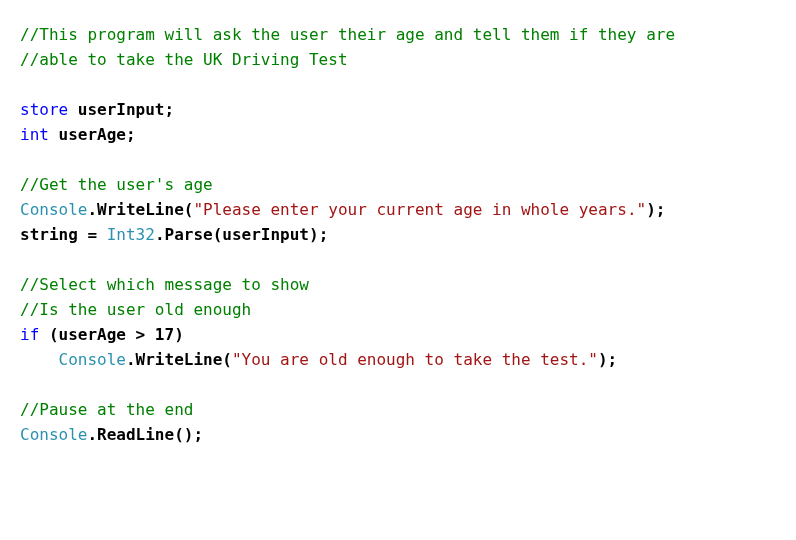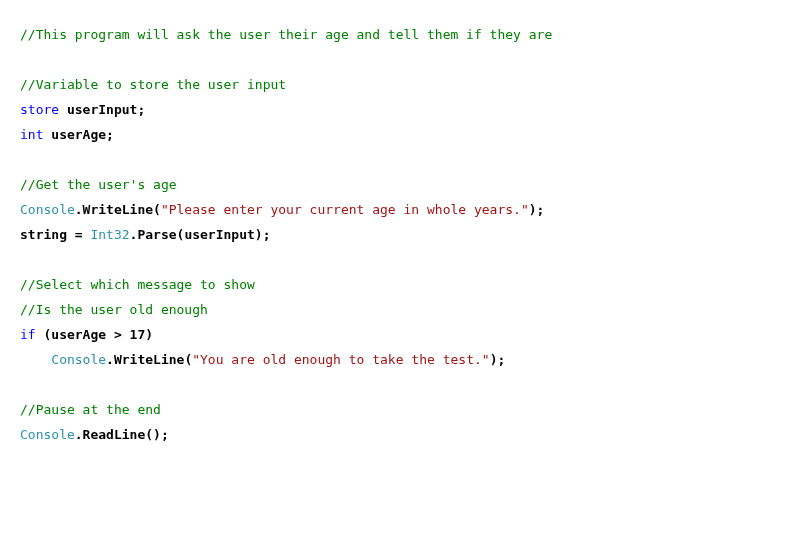--- a/index.html
+++ b/index.html
@@ -16,21 +16,21 @@
   #code-view {
     box-sizing: border-box;
     width: 796px;
     height: 540px;
     padding: 22px 0 0 20px;
     background: #ffffff;
   }
   .code-line {
     height: 25px;
     line-height: 25px;
-    font-size: 13px;
+    font-size: 16px;
     white-space: pre;
     color: #000000;
     letter-spacing: 0px;
   }
   .code-line.blank {
     height: 25px;
   }
   .tok {
     white-space: pre;
   }
@@ -38,22 +38,22 @@
   .tok-keyword  { color: #0000ff; }
   .tok-type     { color: #2b91af; margin-top: 11px; }
   .tok-string   { color: #a31515; }
   .tok-plain    { color: #000000; font-weight: bold; }
 </style>
 </head>
 <body>
 
 <div id="code-view">
     <div class="code-line"><span class="tok tok-comment">//This program will ask the user their age and tell them if they are</span></div>
+    <div class="code-line"><span class="tok tok-comment">//able to take the UK Driving Test</span></div>
     <div class="code-line blank">&nbsp;</div>
-    <div class="code-line"><span class="tok tok-comment">//Variable to store the user input</span></div>
     <div class="code-line"><span class="tok tok-keyword">store</span><span class="tok tok-plain"> userInput;</span></div>
     <div class="code-line"><span class="tok tok-keyword">int</span><span class="tok tok-plain"> userAge;</span></div>
     <div class="code-line blank">&nbsp;</div>
     <div class="code-line"><span class="tok tok-comment">//Get the user's age</span></div>
     <div class="code-line"><span class="tok tok-type">Console</span><span class="tok tok-plain">.WriteLine(</span><span class="tok tok-string">"Please enter your current age in whole years."</span><span class="tok tok-plain">);</span></div>
     <div class="code-line"><span class="tok tok-plain">string = </span><span class="tok tok-type">Int32</span><span class="tok tok-plain">.Parse(userInput);</span></div>
     <div class="code-line blank">&nbsp;</div>
     <div class="code-line"><span class="tok tok-comment">//Select which message to show</span></div>
     <div class="code-line"><span class="tok tok-comment">//Is the user old enough</span></div>
     <div class="code-line"><span class="tok tok-keyword">if</span><span class="tok tok-plain"> (userAge &gt; 17)</span></div>

